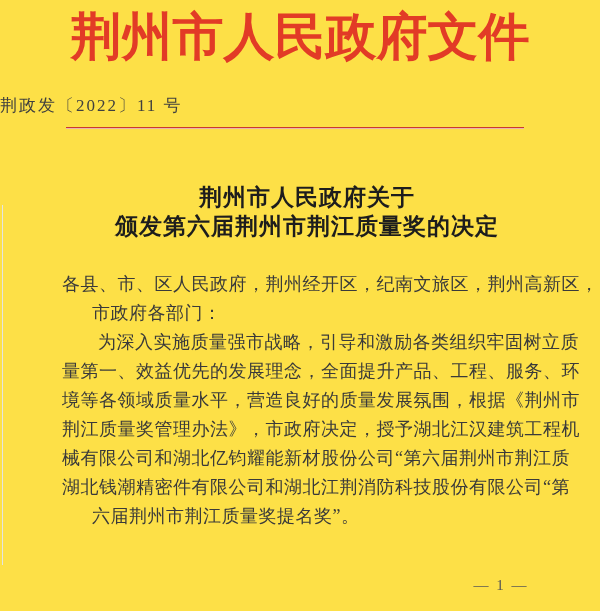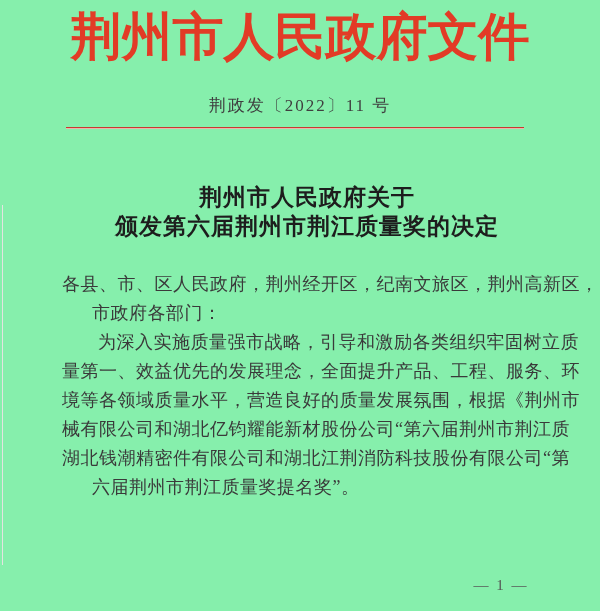--- a/index.html
+++ b/index.html
@@ -13,21 +13,21 @@
   html, body { width: 600px; height: 611px; }
   body {
     background: #ffffff;
     font-family: "Liberation Serif", "DejaVu Serif", serif;
     position: relative;
     overflow: hidden;
   }
   .page {
     position: absolute;
     inset: 0;
-    background: #86efac;
+    background: #fde047;
   }
   .scan-edge {
     position: absolute;
     left: 2px;
     top: 205px;
     width: 1px;
     height: 360px;
     background: #e4e4e1;
   }
   .masthead {
@@ -41,21 +41,21 @@
     font-weight: bold;
     color: var(--header_red);
     letter-spacing: 0px;
     white-space: nowrap;
   }
   .doc-number {
     position: absolute;
     top: 95px;
     left: 0;
     width: 100%;
-    text-align: center;
+    text-align: left;
     font-size: 17px;
     line-height: 22px;
     color: #3f3f3f;
     letter-spacing: 2px;
   }
   .red-rule {
     position: absolute;
     top: 127px;
     left: 66px;
     width: 458px;
@@ -133,20 +133,21 @@
 
   <div class="body-text">
     <div id="salutation-lines">
         <div class="line">各县、市、区人民政府，荆州经开区，纪南文旅区，荆州高新区，</div>
         <div class="line para-end">市政府各部门：</div>
       </div>
     <div id="body-lines">
         <div class="line">为深入实施质量强市战略，引导和激励各类组织牢固树立质</div>
         <div class="line">量第一、效益优先的发展理念，全面提升产品、工程、服务、环</div>
         <div class="line">境等各领域质量水平，营造良好的质量发展氛围，根据《荆州市</div>
+        <div class="line">荆江质量奖管理办法》，市政府决定，授予湖北江汉建筑工程机</div>
         <div class="line">械有限公司和湖北亿钧耀能新材股份公司“第六届荆州市荆江质</div>
         <div class="line">湖北钱潮精密件有限公司和湖北江荆消防科技股份有限公司“第</div>
         <div class="line para-end">六届荆州市荆江质量奖提名奖”。</div>
       </div>
   </div>
 
   <div class="page-number">— 1 —</div>
 
 </div>
 

